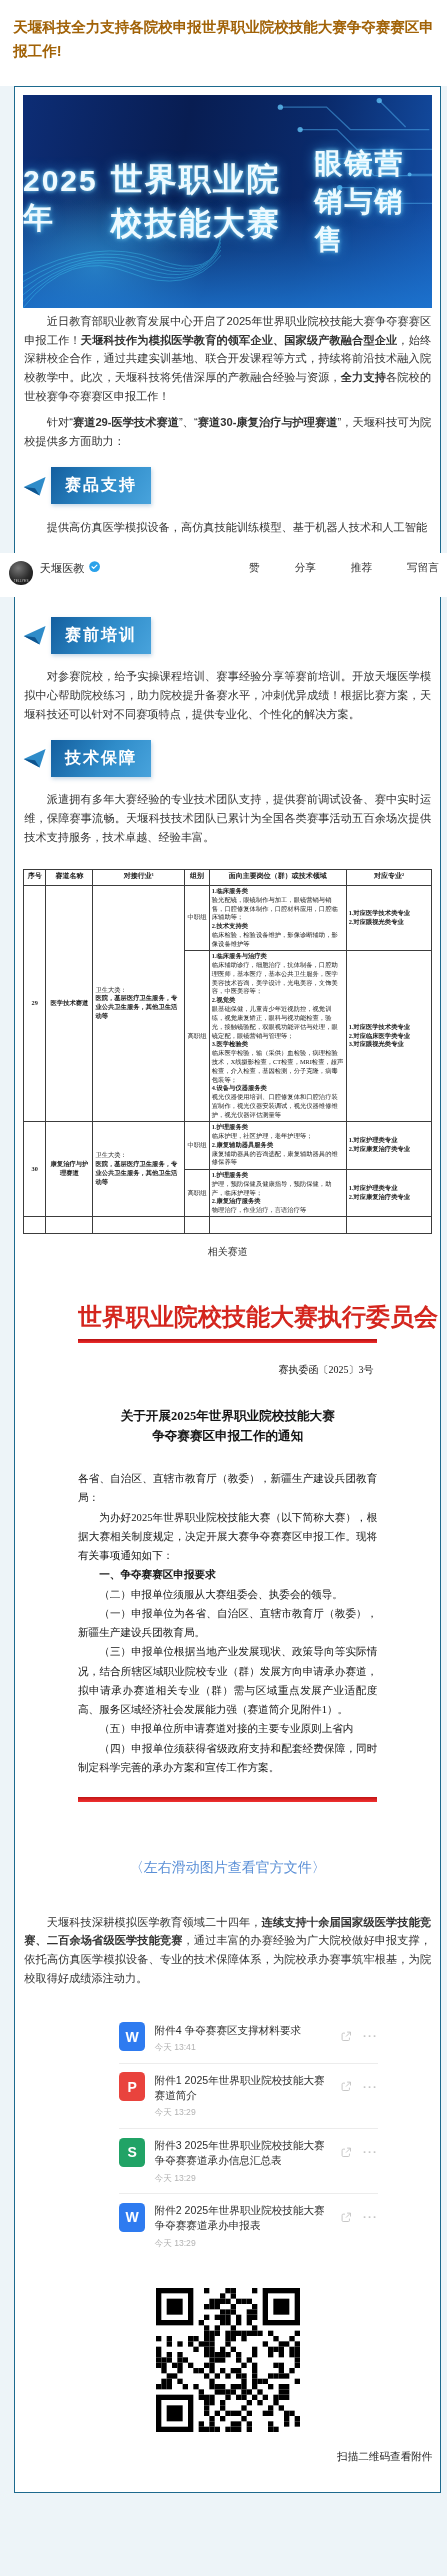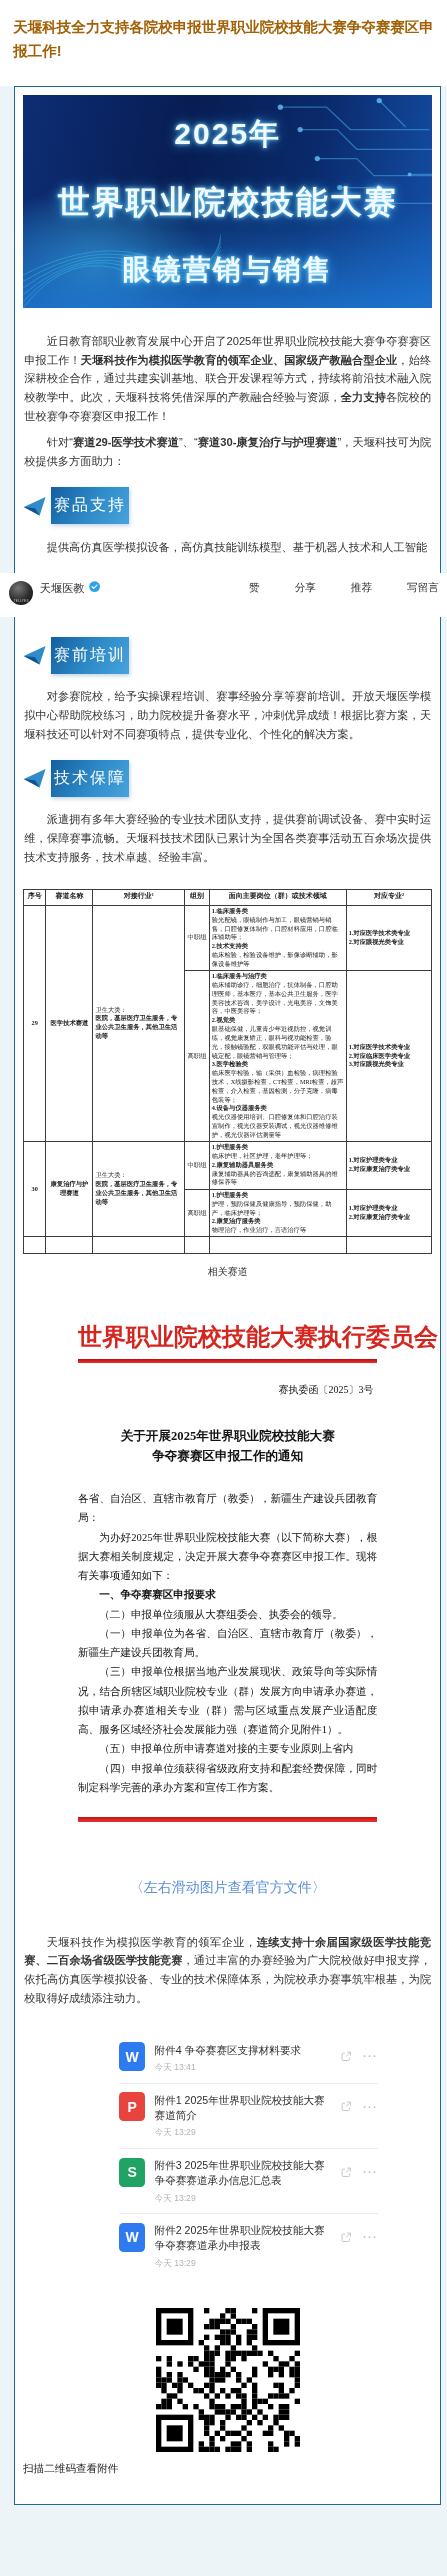--- a/index.html
+++ b/index.html
@@ -12,37 +12,37 @@
   .card{margin:0 6.6px 0 14px;background:#fff;border:1.3px solid #1d6a8e;}
   .card.part1{border-bottom:none;padding:8px 8px 9.2px;}
   .card.part2{border-top:none;padding:10.6px 8px 28px;}
   
   .hero{position:relative;height:213px;overflow:hidden;
     background:linear-gradient(100deg,#0d2d75 0%,#081d52 38%,#0a2a6b 68%,#1450a8 100%);}
   .hero:after{content:"";position:absolute;inset:0;
     background:linear-gradient(to top,rgba(30,122,215,.8),rgba(30,122,215,0) 52%);}
   .hero .glow{position:absolute;left:-40px;bottom:-46px;width:225px;height:172px;
     background:radial-gradient(closest-side,rgba(80,220,255,.5),rgba(80,220,255,0));}
-  .hero-text{position:absolute;inset:0;display:flex;flex-direction:column;align-items:center;
-    justify-content:center;gap:26px;z-index:2;color:#eefaff;font-weight:800;letter-spacing:2px;
+  .hero-text{position:absolute;inset:0;display:flex;align-items:center;
+    gap:13px;z-index:2;color:#eefaff;font-weight:800;letter-spacing:2px;
     text-shadow:0 0 4px rgba(140,230,255,.95),0 0 13.2px rgba(60,180,255,.8);}
   .hero-text .l1{font-size:30px;}
   .hero-text .l2{font-size:32px;}
   .hero-text .l3{font-size:28px;}
   .circuit,.waves{position:absolute;z-index:1;}
   .circuit{right:0;top:0;}
   .waves{left:0;bottom:0;}
   
   .p{font-size:11.2px;line-height:1.66;text-align:justify;text-indent:2em;margin:0 1.3px 8px;}
-  .first-p{margin-top:24px;}
+  .first-p{margin-top:4px;}
   
   .badge-row{display:flex;align-items:center;margin:17px 0 13.2px;}
   .plane{width:24px;height:22.5px;margin-right:4px;flex:none;}
   .badge-box{background:linear-gradient(120deg,#145f9f,#2f8cc9 55%,#48a3dc);color:#fff;
-    font-weight:400;font-size:16px;letter-spacing:2px;padding:8px 3px;box-shadow:1.3px 2px 4px rgba(20,90,150,.25);}
+    font-weight:700;font-size:16px;letter-spacing:2px;padding:8px 14px;box-shadow:1.3px 2px 4px rgba(20,90,150,.25);}
   
   .seam{background:#fff;padding:8px 9.2px 12px;}
   .author-bar{display:flex;align-items:flex-start;}
   .avatar{width:24px;height:24px;border-radius:50%;flex:none;position:relative;
     background:radial-gradient(circle at 38% 30%,#777 0%,#2c2c2c 55%,#0c0c0c 100%);
     display:flex;align-items:flex-end;justify-content:center;}
   .avatar span{color:#cfcfcf;font-size:3px;letter-spacing:0.3px;margin-bottom:2.6px;}
   .author-name{font-size:11.2px;color:#2b2b2b;margin:0 4px 0 6.6px;}
   .vbadge{width:11.2px;height:11.2px;}
   .actions{margin-left:auto;display:flex;align-items:center;gap:17px;white-space:nowrap;}
@@ -72,21 +72,21 @@
   .file-ic{width:26.4px;height:29px;border-radius:4.6px;flex:none;display:flex;align-items:center;
     justify-content:center;color:#fff;font-weight:700;font-size:14px;font-family:"Liberation Sans",sans-serif;}
   .attach-mid{flex:1;padding:0.7px 6.6px 0 9.2px;}
   .attach-title{font-size:10.6px;color:#2e2e2e;line-height:1.4;}
   .attach-time{font-size:8.6px;color:#b3b3b3;margin-top:4.6px;}
   .attach-ops{display:flex;align-items:center;gap:10.6px;margin-top:8px;flex:none;}
   .attach-ops svg{width:12.6px;height:12.6px;}
   .dots{color:#c4c4c4;font-size:11.2px;font-weight:700;letter-spacing:1.3px;}
   
   .qr-wrap{margin:30px auto 0;width:144px;}
-  .qr-caption{text-align:left;font-size:10.6px;color:#222;margin-top:8px;}
+  .qr-caption{text-align:right;font-size:10.6px;color:#222;margin-top:16px;}
   
   .gap{height:99px;}
 </style>
 </head>
 <body>
 
 <div class="title-band">
   <div class="page-title">天堰科技全力支持各院校申报世界职业院校技能大赛争夺赛赛区申报工作!</div>
 </div>
 
@@ -318,21 +318,21 @@
         <div class="doc-line ind">（一）申报单位为各省、自治区、直辖市教育厅（教委），新疆生产建设兵团教育局。</div>
         <div class="doc-line ind">（三）申报单位根据当地产业发展现状、政策导向等实际情况，结合所辖区域职业院校专业（群）发展方向申请承办赛道，拟申请承办赛道相关专业（群）需与区域重点发展产业适配度高、服务区域经济社会发展能力强（赛道简介见附件1）。</div>
         <div class="doc-line ind">（五）申报单位所申请赛道对接的主要专业原则上省内</div>
         <div class="doc-line ind">（四）申报单位须获得省级政府支持和配套经费保障，同时制定科学完善的承办方案和宣传工作方案。</div>
       </div>
     <div class="redbar"></div>
   </div>
 
   <div class="swipe-hint">〈左右滑动图片查看官方文件〉</div>
 
-  <p class="p"><span>天堰科技作为模拟医学教育的领军企业，</span><span class="bb">连续支持十余届国家级医学技能竞赛、二百余场省级医学技能竞赛</span><span>，通过丰富的办赛经验为广大院校做好申报支撑，依托高仿真医学模拟设备、专业的技术保障体系，为院校承办赛事筑牢根基，为院校取得好成绩添注动力。</span></p>
+  <p class="p"><span>天堰科技深耕模拟医学教育领域二十四年，</span><span class="bb">连续支持十余届国家级医学技能竞赛、二百余场省级医学技能竞赛</span><span>，通过丰富的办赛经验为广大院校做好申报支撑，依托高仿真医学模拟设备、专业的技术保障体系，为院校承办赛事筑牢根基，为院校取得好成绩添注动力。</span></p>
 
   <div class="attachments">
       <div class="attach sep">
         <div class="file-ic" style="background: rgb(46, 123, 240);">W</div>
         <div class="attach-mid">
           <div class="attach-title">附件4 争夺赛赛区支撑材料要求</div>
           <div class="attach-time">今天 13:41</div>
         </div>
         <div class="attach-ops">
           <span style="display: flex;">

